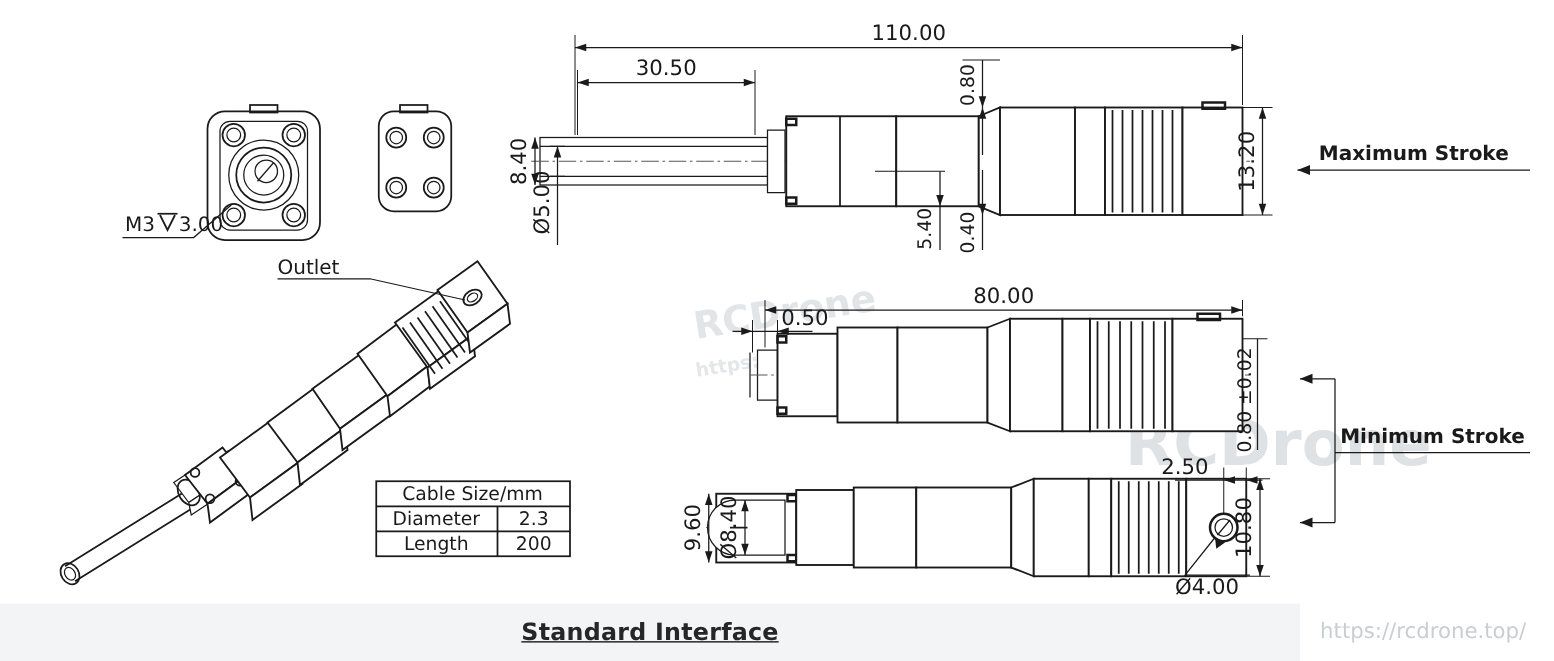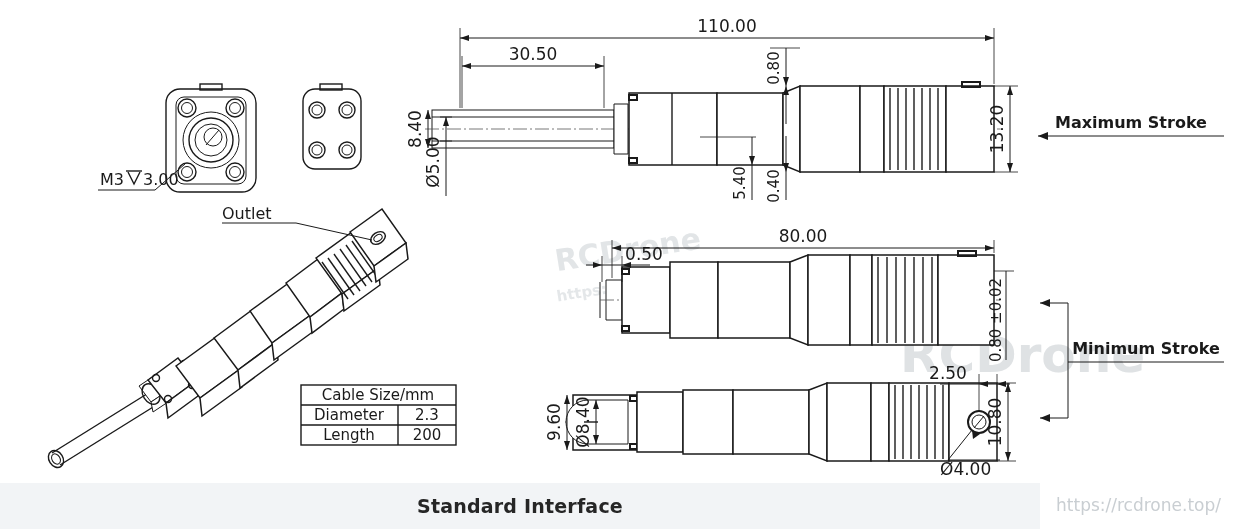--- a/index.html
+++ b/index.html
@@ -53,21 +53,21 @@
     font-weight:700;
   }
   .wm-url{
     fill:#e4e7e9;
     font-family:"DejaVu Sans","Liberation Sans",sans-serif;
     font-weight:600;
   }
   #footerbar{
     position:absolute;left:0;bottom:0;width:1040px;height:46px;
     background:#f2f4f6;
-    display:flex;align-items:center;justify-content:center;
+    display:flex;align-items:center;justify-content:center;text-decoration:underline;
   }
   #footer-title{
     font-family:"DejaVu Sans","Liberation Sans",sans-serif;
     font-size:19px;font-weight:700;color:#262626;letter-spacing:.2px;
   }
   #footer-url{
     position:absolute;right:22px;bottom:14px;
     font-family:"DejaVu Sans","Liberation Sans",sans-serif;
     font-size:17px;color:#c9ced2;
   }

